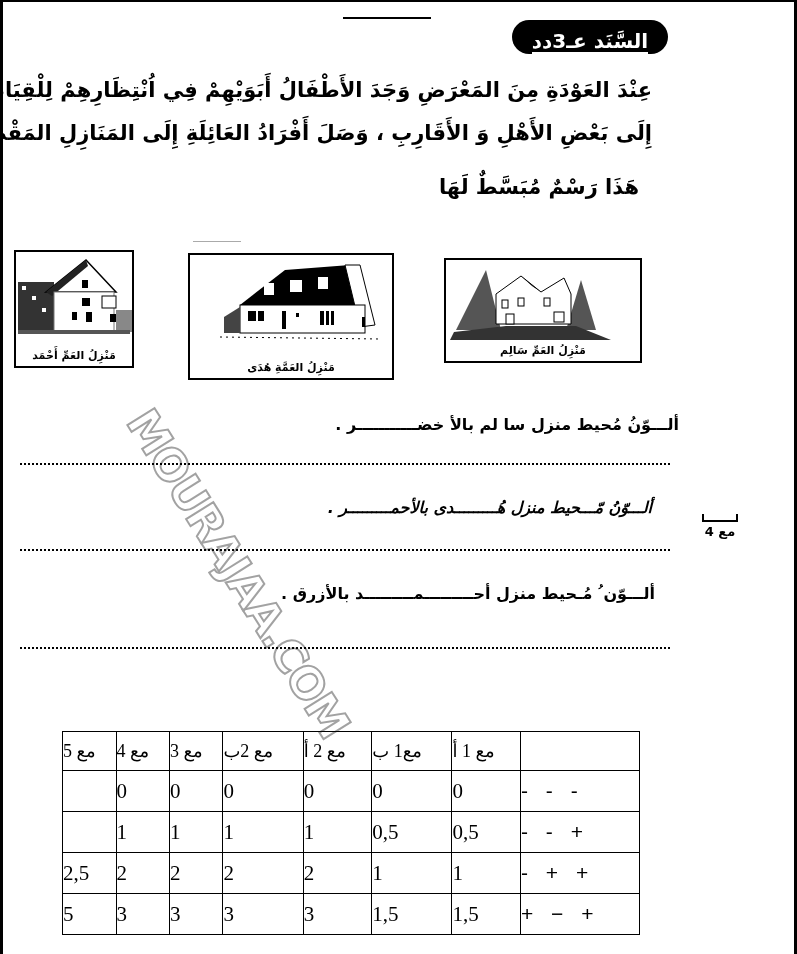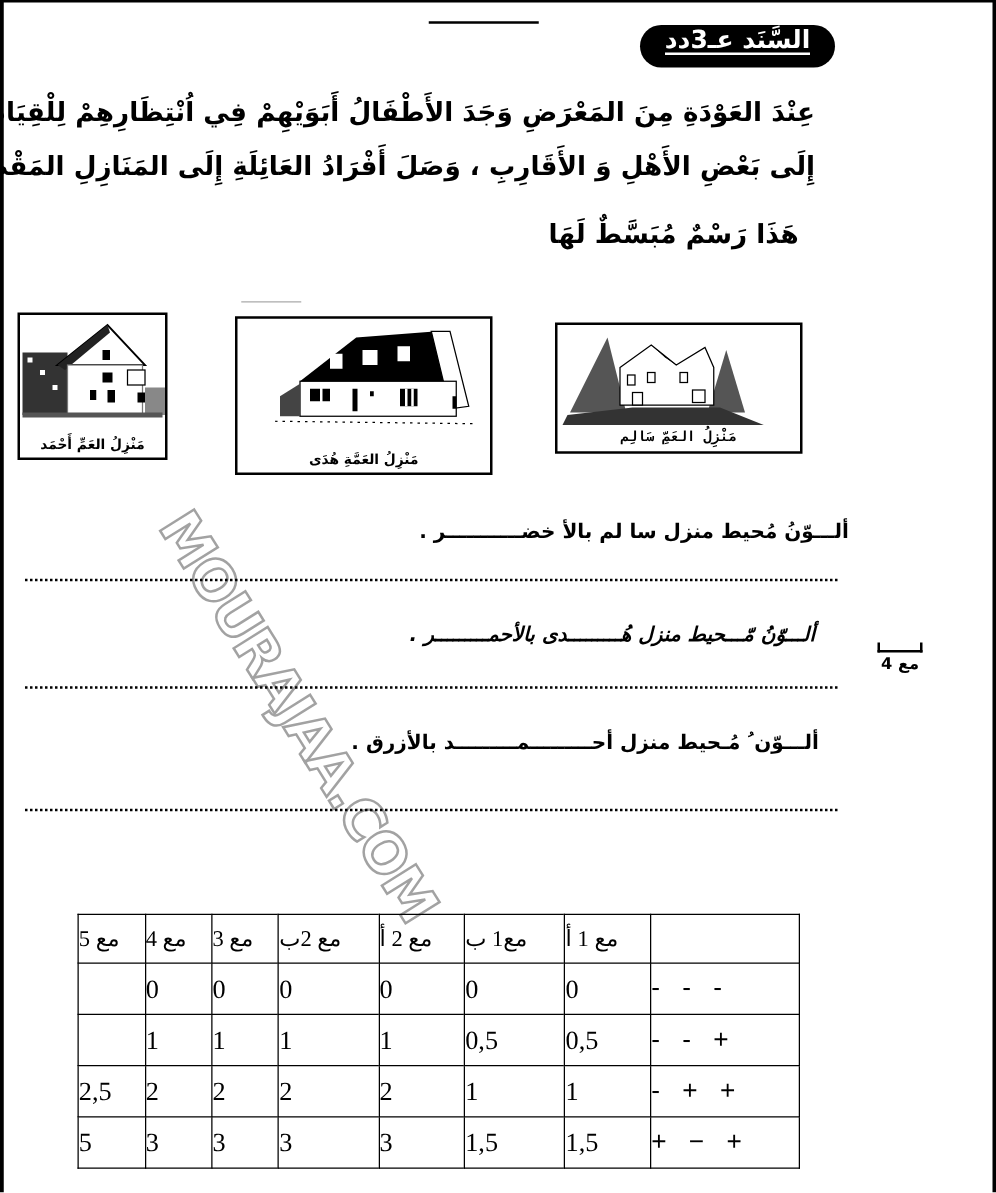--- a/index.html
+++ b/index.html
@@ -9,42 +9,42 @@
   }
   .frame {
     position: absolute; left: 0; top: 0; width: 797px; height: 954px;
     box-sizing: border-box;
     border-top: 2px solid #000; border-left: 3px solid #000; border-right: 3px solid #000;
   }
   .topline { position: absolute; left: 343px; top: 17px; width: 88px; height: 2px; background: #000; }
   .title-pill {
     position: absolute; left: 512px; top: 20px; width: 156px; height: 34px;
     background: #000; border-radius: 17px; color: #fff;
-    display: flex; align-items: flex-start; justify-content: center;
+    display: flex; align-items: flex-end; justify-content: center;
     font-weight: bold; font-size: 20px; direction: rtl;
   }
   .title-pill span { border-bottom: 2px solid #fff; line-height: 22px; }
   .para {
     position: absolute; direction: rtl; text-align: right; white-space: nowrap;
     font-weight: bold; font-size: 21px; font-family: "DejaVu Sans", sans-serif;
   }
   .p1 { right: 145px; top: 78px; }
   .p2 { right: 145px; top: 121px; }
   .p3 { right: 158px; top: 175px; }
   .tick { position: absolute; height: 1px; background: #aaa; }
 
   .pic { position: absolute; border: 2px solid #000; background: #fff; box-sizing: border-box; }
   .pic svg { position: absolute; left: 0; top: 0; }
   .pic .cap {
     position: absolute; left: 0; right: 0; bottom: 4px; text-align: center;
     direction: rtl; font-size: 11px; font-weight: bold;
   }
   .pic1 { left: 14px; top: 250px; width: 120px; height: 118px; }
   .pic2 { left: 188px; top: 253px; width: 206px; height: 127px; }
-  .pic3 { left: 444px; top: 258px; width: 198px; height: 105px; font-family: Liberation Mono, monospace; }
+  .pic3 { left: 444px; top: 258px; width: 198px; height: 105px; }
 
   .watermark {
     position: absolute; left: 160px; top: 400px;
     font-family: "DejaVu Sans", sans-serif; font-weight: bold; font-size: 44px;
     color: #fff; -webkit-text-stroke: 2px #999; letter-spacing: -2px;
     transform: rotate(58deg); transform-origin: left top; white-space: nowrap;
     opacity: 0.9;
   }
 
   .q {

